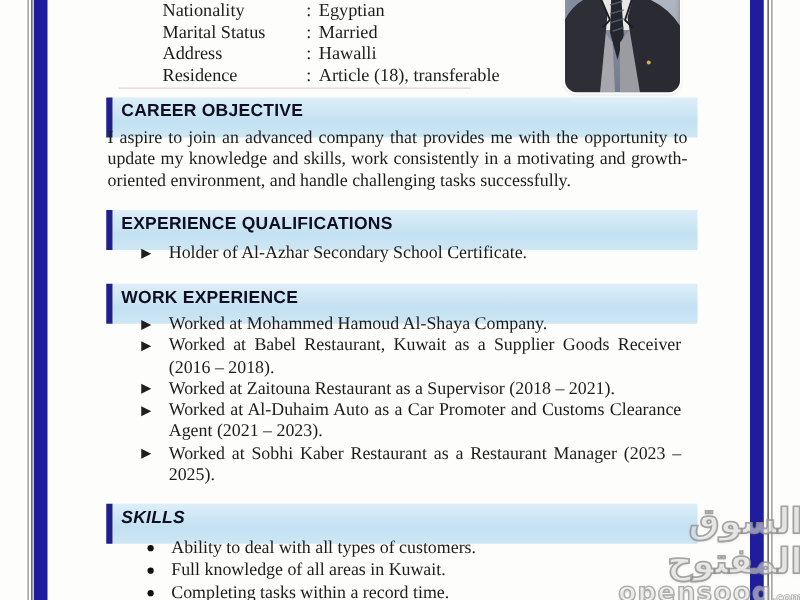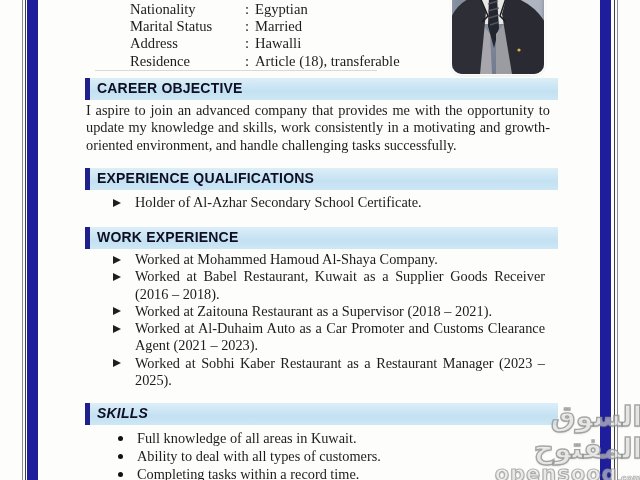--- a/index.html
+++ b/index.html
@@ -17,21 +17,21 @@
   
   .info{position:absolute;top:1px;left:130px;font-size:14.6px;line-height:17.2px;}
   .info-row{white-space:nowrap;}
   .info-label{display:inline-block;width:115px;}
   .info-colon{display:inline-block;width:10px;}
   .info-divider{position:absolute;top:70px;left:95px;width:282px;height:1px;background:#ddd8d0;}
   
   .photo{position:absolute;left:452px;top:-10px;width:92px;height:84px;border-radius:10px;
     overflow:hidden;box-shadow:0 0 0 1.5px rgba(255,255,255,.9),0 1px 3px rgba(0,0,0,.25);}
   
-  .band{position:absolute;left:85px;width:468px;height:22px;
+  .band{position:absolute;left:85px;width:468px;height:32px;
     background:linear-gradient(180deg,#ddeef8 0%,#c3e1f2 60%,#cde7f4 100%);
     border-left:5px solid #20208c;}
   .band span{display:block;font-family:"Liberation Sans","DejaVu Sans",sans-serif;
     font-weight:bold;font-size:14px;line-height:20px;padding-left:7px;
     color:#0e0e24;letter-spacing:.2px;}
   .band-co{top:78px;} .band-eq{top:168px;} .band-we{top:227px;} .band-sk{top:403px;font-style:italic;}
   
   .para{position:absolute;left:86px;top:102px;width:464px;font-size:14.3px;
     line-height:17.3px;text-align:justify;}
   ul{margin:0;padding:0;list-style:none;}
@@ -151,25 +151,25 @@
     <span>Worked at Sobhi Kaber Restaurant as a Restaurant Manager (2023 – 2025).</span>
   </li>
 </ul>
 
 <div class="band band-sk">
   <span>SKILLS</span>
 </div>
 <ul class="list list-sk">
   <li>
     <span class="dot-bullet"></span>
-    <span>Full knowledge of all areas in Kuwait.</span>
+    <span>Ability to deal with all types of customers.</span>
   </li>
   <li>
     <span class="dot-bullet"></span>
-    <span>Ability to deal with all types of customers.</span>
+    <span>Full knowledge of all areas in Kuwait.</span>
   </li>
   <li>
     <span class="dot-bullet"></span>
     <span>Completing tasks within a record time.</span>
   </li>
 </ul>
 
 <div class="watermark">
   <div class="wm-ar">السوق المفتوح</div>
   <div class="wm-en"><span>opensooq</span><span class="wm-tld">.com</span></div>

